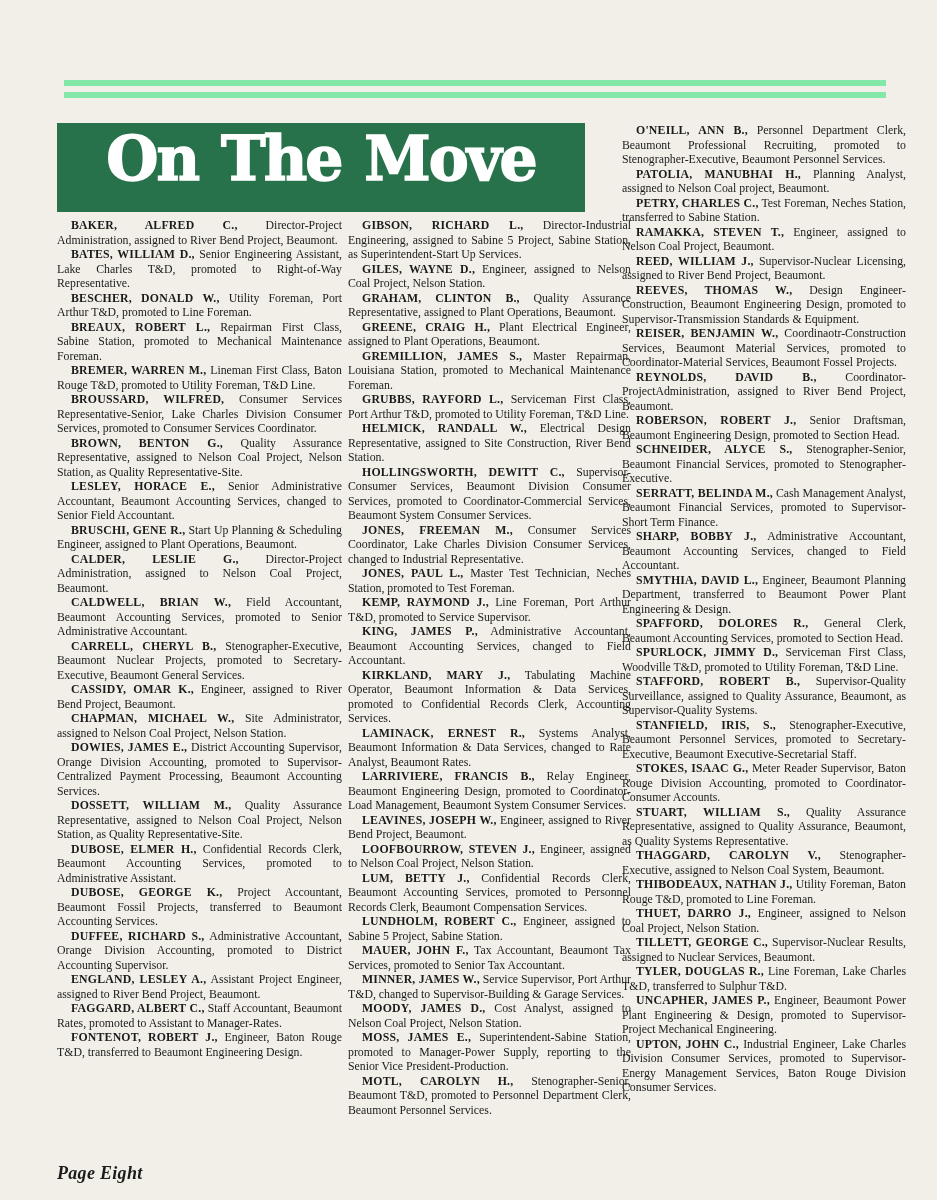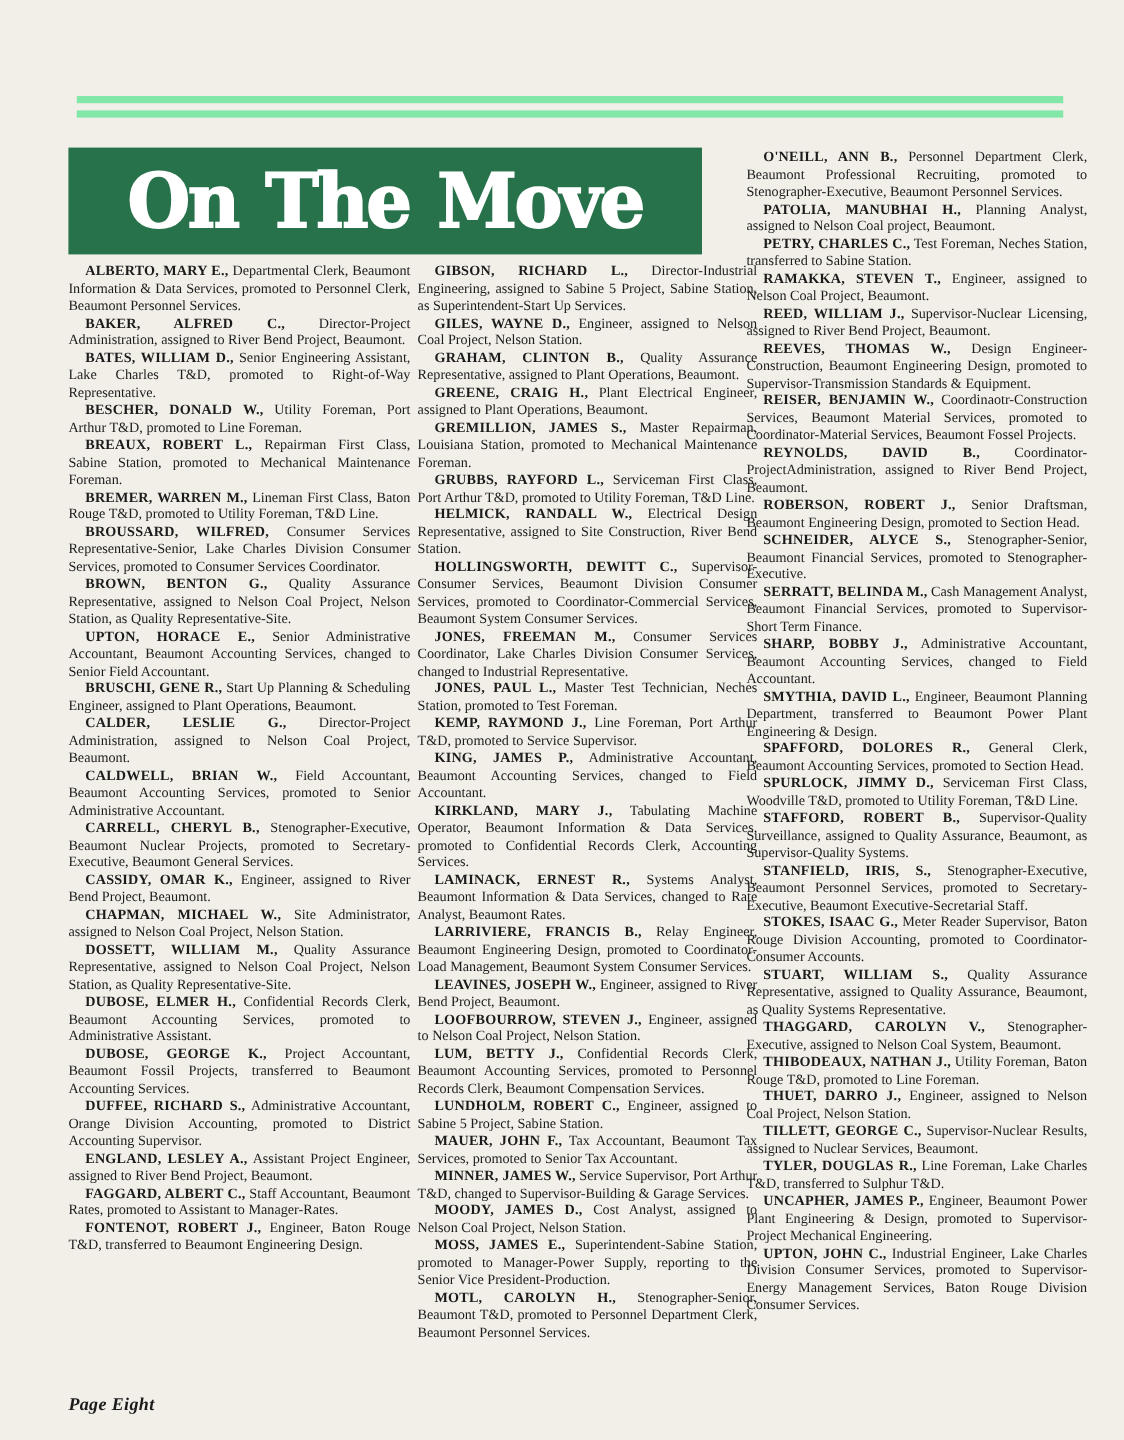--- a/index.html
+++ b/index.html
@@ -26,21 +26,21 @@
   .stripe.s1 { top: 80px; }
   .stripe.s2 { top: 92px; }
   .masthead {
     position: absolute;
     left: 57px;
     top: 123px;
     width: 528px;
     height: 89px;
     background: #27724a;
     display: flex;
-    align-items: center;
+    align-items: flex-start;
     justify-content: center;
   }
   .masthead-title {
     color: #ffffff;
     font-family: "DejaVu Serif", serif;
     font-weight: bold;
     font-size: 60px;
     letter-spacing: -2px;
     word-spacing: 4px;
     -webkit-text-stroke: 1.5px #ffffff;
@@ -64,51 +64,51 @@
   .entry .entry-name {
     font-weight: bold;
     letter-spacing: 0.2px;
   }
   .page-number {
     position: absolute;
     left: 57px;
     top: 1163px;
     font-weight: bold;
     font-style: italic;
-    font-size: 15px;
+    font-size: 18px;
     letter-spacing: 0.3px;
   }
 </style>
 </head>
 <body>
 
 <div class="page">
   <div class="stripe s1"></div>
   <div class="stripe s2"></div>
 
   <div class="masthead">
     <span class="masthead-title">On The Move</span>
   </div>
 
   <div class="col col-1">
-      <p class="entry"><span class="entry-name">ALBERTO, MARY E.,</span> <span>Departmental Clerk, Beaumont Information &amp; Data Services, promoted to Personnel Clerk, Beaumont Personnel Services.</span></p>
       <p class="entry"><span class="entry-name">BAKER, ALFRED C.,</span> <span>Director-Project Administration, assigned to River Bend Project, Beaumont.</span></p>
       <p class="entry"><span class="entry-name">BATES, WILLIAM D.,</span> <span>Senior Engineering Assistant, Lake Charles T&amp;D, promoted to Right-of-Way Representative.</span></p>
       <p class="entry"><span class="entry-name">BESCHER, DONALD W.,</span> <span>Utility Foreman, Port Arthur T&amp;D, promoted to Line Foreman.</span></p>
       <p class="entry"><span class="entry-name">BREAUX, ROBERT L.,</span> <span>Repairman First Class, Sabine Station, promoted to Mechanical Maintenance Foreman.</span></p>
       <p class="entry"><span class="entry-name">BREMER, WARREN M.,</span> <span>Lineman First Class, Baton Rouge T&amp;D, promoted to Utility Foreman, T&amp;D Line.</span></p>
       <p class="entry"><span class="entry-name">BROUSSARD, WILFRED,</span> <span>Consumer Services Representative-Senior, Lake Charles Division Consumer Services, promoted to Consumer Services Coordinator.</span></p>
       <p class="entry"><span class="entry-name">BROWN, BENTON G.,</span> <span>Quality Assurance Representative, assigned to Nelson Coal Project, Nelson Station, as Quality Representative-Site.</span></p>
-      <p class="entry"><span class="entry-name">UPTON, HORACE E.,</span> <span>Senior Administrative Accountant, Beaumont Accounting Services, changed to Senior Field Accountant.</span></p>
+      <p class="entry"><span class="entry-name">LESLEY, HORACE E.,</span> <span>Senior Administrative Accountant, Beaumont Accounting Services, changed to Senior Field Accountant.</span></p>
       <p class="entry"><span class="entry-name">BRUSCHI, GENE R.,</span> <span>Start Up Planning &amp; Scheduling Engineer, assigned to Plant Operations, Beaumont.</span></p>
       <p class="entry"><span class="entry-name">CALDER, LESLIE G.,</span> <span>Director-Project Administration, assigned to Nelson Coal Project, Beaumont.</span></p>
       <p class="entry"><span class="entry-name">CALDWELL, BRIAN W.,</span> <span>Field Accountant, Beaumont Accounting Services, promoted to Senior Administrative Accountant.</span></p>
       <p class="entry"><span class="entry-name">CARRELL, CHERYL B.,</span> <span>Stenographer-Executive, Beaumont Nuclear Projects, promoted to Secretary-Executive, Beaumont General Services.</span></p>
       <p class="entry"><span class="entry-name">CASSIDY, OMAR K.,</span> <span>Engineer, assigned to River Bend Project, Beaumont.</span></p>
       <p class="entry"><span class="entry-name">CHAPMAN, MICHAEL W.,</span> <span>Site Administrator, assigned to Nelson Coal Project, Nelson Station.</span></p>
+      <p class="entry"><span class="entry-name">DOWIES, JAMES E.,</span> <span>District Accounting Supervisor, Orange Division Accounting, promoted to Supervisor-Centralized Payment Processing, Beaumont Accounting Services.</span></p>
       <p class="entry"><span class="entry-name">DOSSETT, WILLIAM M.,</span> <span>Quality Assurance Representative, assigned to Nelson Coal Project, Nelson Station, as Quality Representative-Site.</span></p>
       <p class="entry"><span class="entry-name">DUBOSE, ELMER H.,</span> <span>Confidential Records Clerk, Beaumont Accounting Services, promoted to Administrative Assistant.</span></p>
       <p class="entry"><span class="entry-name">DUBOSE, GEORGE K.,</span> <span>Project Accountant, Beaumont Fossil Projects, transferred to Beaumont Accounting Services.</span></p>
       <p class="entry"><span class="entry-name">DUFFEE, RICHARD S.,</span> <span>Administrative Accountant, Orange Division Accounting, promoted to District Accounting Supervisor.</span></p>
       <p class="entry"><span class="entry-name">ENGLAND, LESLEY A.,</span> <span>Assistant Project Engineer, assigned to River Bend Project, Beaumont.</span></p>
       <p class="entry"><span class="entry-name">FAGGARD, ALBERT C.,</span> <span>Staff Accountant, Beaumont Rates, promoted to Assistant to Manager-Rates.</span></p>
       <p class="entry"><span class="entry-name">FONTENOT, ROBERT J.,</span> <span>Engineer, Baton Rouge T&amp;D, transferred to Beaumont Engineering Design.</span></p>
     </div>
   <div class="col col-2">
       <p class="entry"><span class="entry-name">GIBSON, RICHARD L.,</span> <span>Director-Industrial Engineering, assigned to Sabine 5 Project, Sabine Station, as Superintendent-Start Up Services.</span></p>

